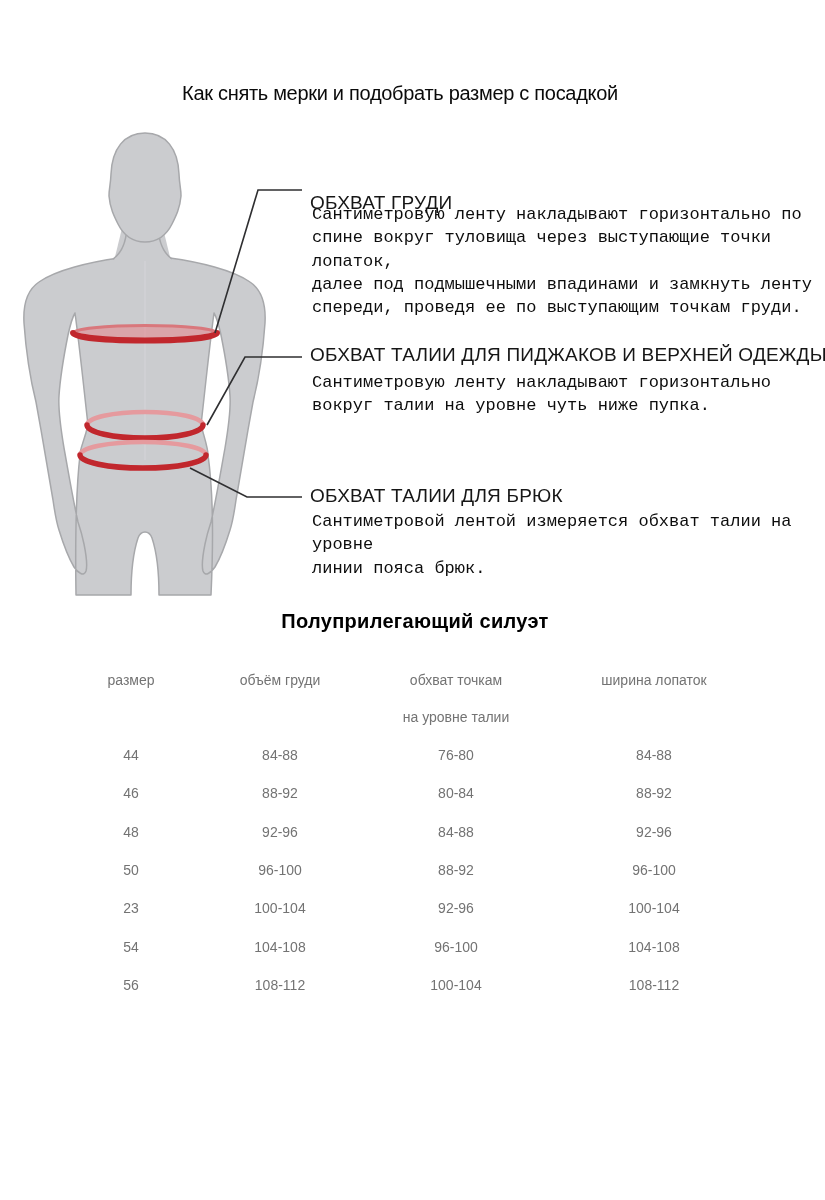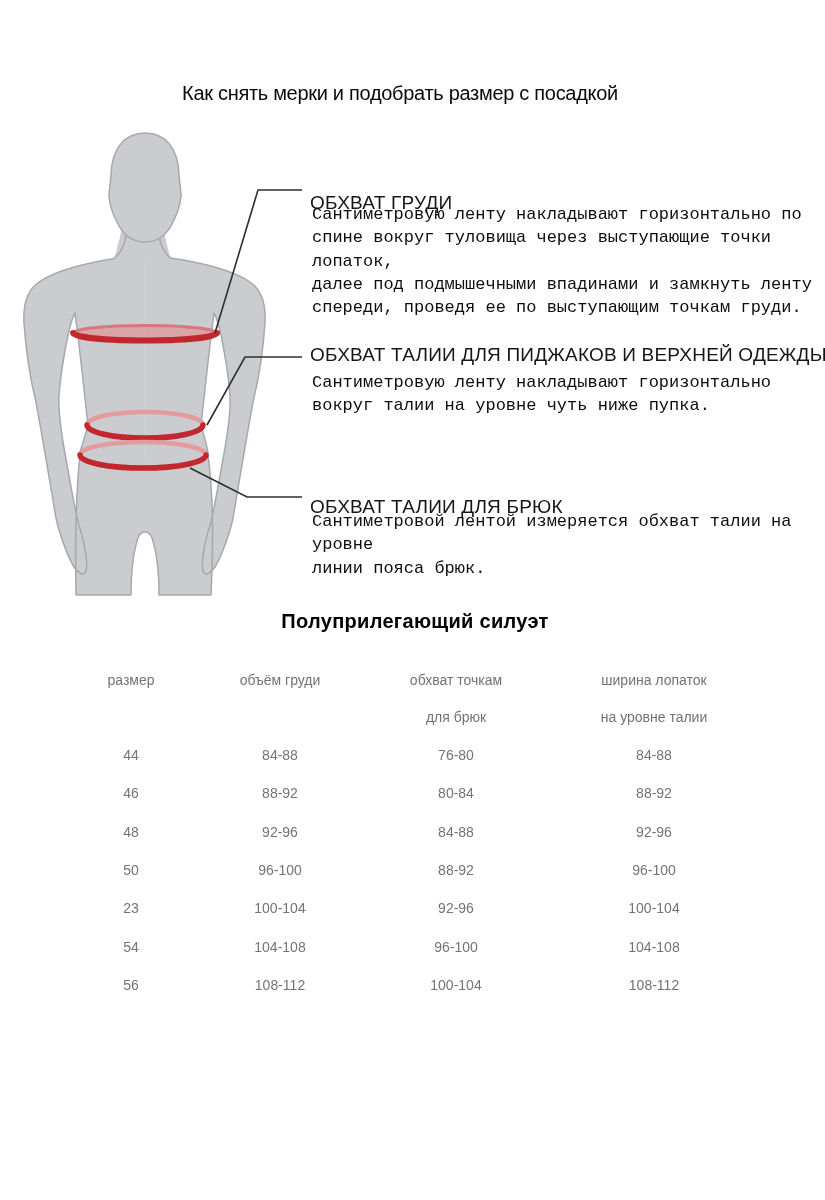--- a/index.html
+++ b/index.html
@@ -117,37 +117,36 @@
 <div class="sec-heading" style="top:192px">ОБХВАТ ГРУДИ</div>
 <div class="sec-body" style="top:203px">Сантиметровую ленту накладывают горизонтально по
 спине вокруг туловища через выступающие точки лопаток,
 далее под подмышечными впадинами и замкнуть ленту
 спереди, проведя ее по выступающим точкам груди.</div>
 
 <div class="sec-heading" style="top:344px">ОБХВАТ ТАЛИИ ДЛЯ ПИДЖАКОВ И ВЕРХНЕЙ ОДЕЖДЫ</div>
 <div class="sec-body" style="top:371px">Сантиметровую ленту накладывают горизонтально
 вокруг талии на уровне чуть ниже пупка.</div>
 
-<div class="sec-heading" style="top:496px">ОБХВАТ ТАЛИИ ДЛЯ БРЮК</div>
+<div class="sec-heading" style="top:485px">ОБХВАТ ТАЛИИ ДЛЯ БРЮК</div>
 <div class="sec-body" style="top:510px">Сантиметровой лентой измеряется обхват талии на уровне
 линии пояса брюк.</div>
 
 <div class="table-title">Полуприлегающий силуэт</div>
 
 <div class="size-table">
   <div class="trow hrow1">
     <div class="tcell">размер</div>
     <div class="tcell">объём груди</div>
     <div class="tcell">обхват точкам</div>
     <div class="tcell">ширина лопаток</div>
   </div>
   <div class="trow hrow2">
     <div class="tcell"></div>
     <div class="tcell"></div>
-    <div class="tcell">для брюк</div>
     <div class="tcell">на уровне талии</div>
   </div>
   <div>
       <div class="trow drow">
         <div class="tcell">44</div>
         <div class="tcell">84-88</div>
         <div class="tcell">76-80</div>
         <div class="tcell">84-88</div>
       </div>
       <div class="trow drow">

